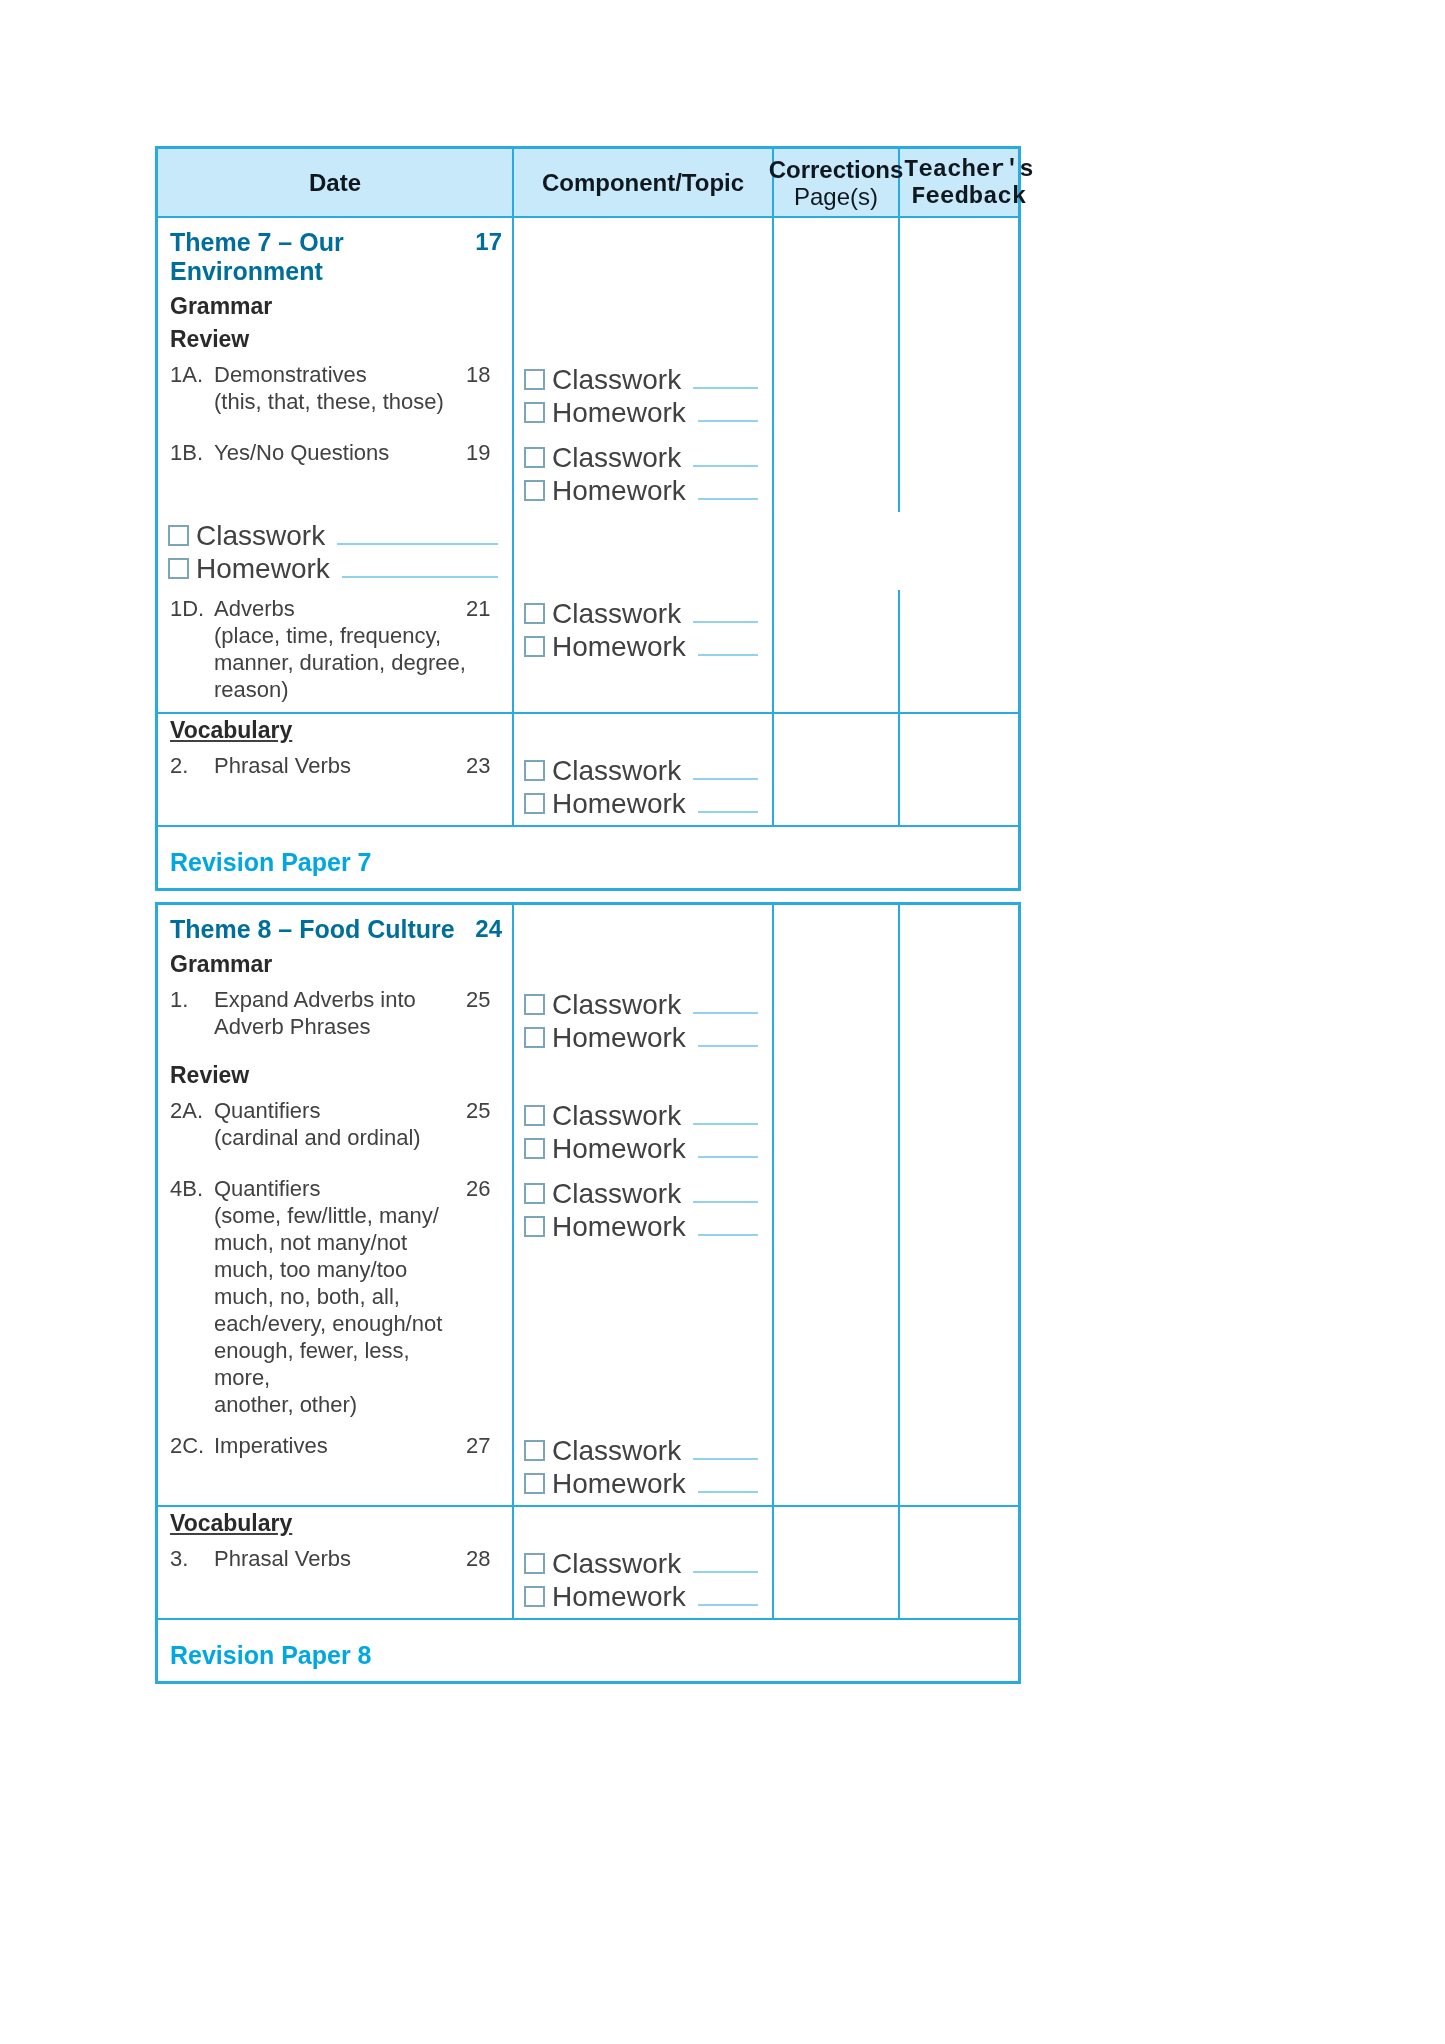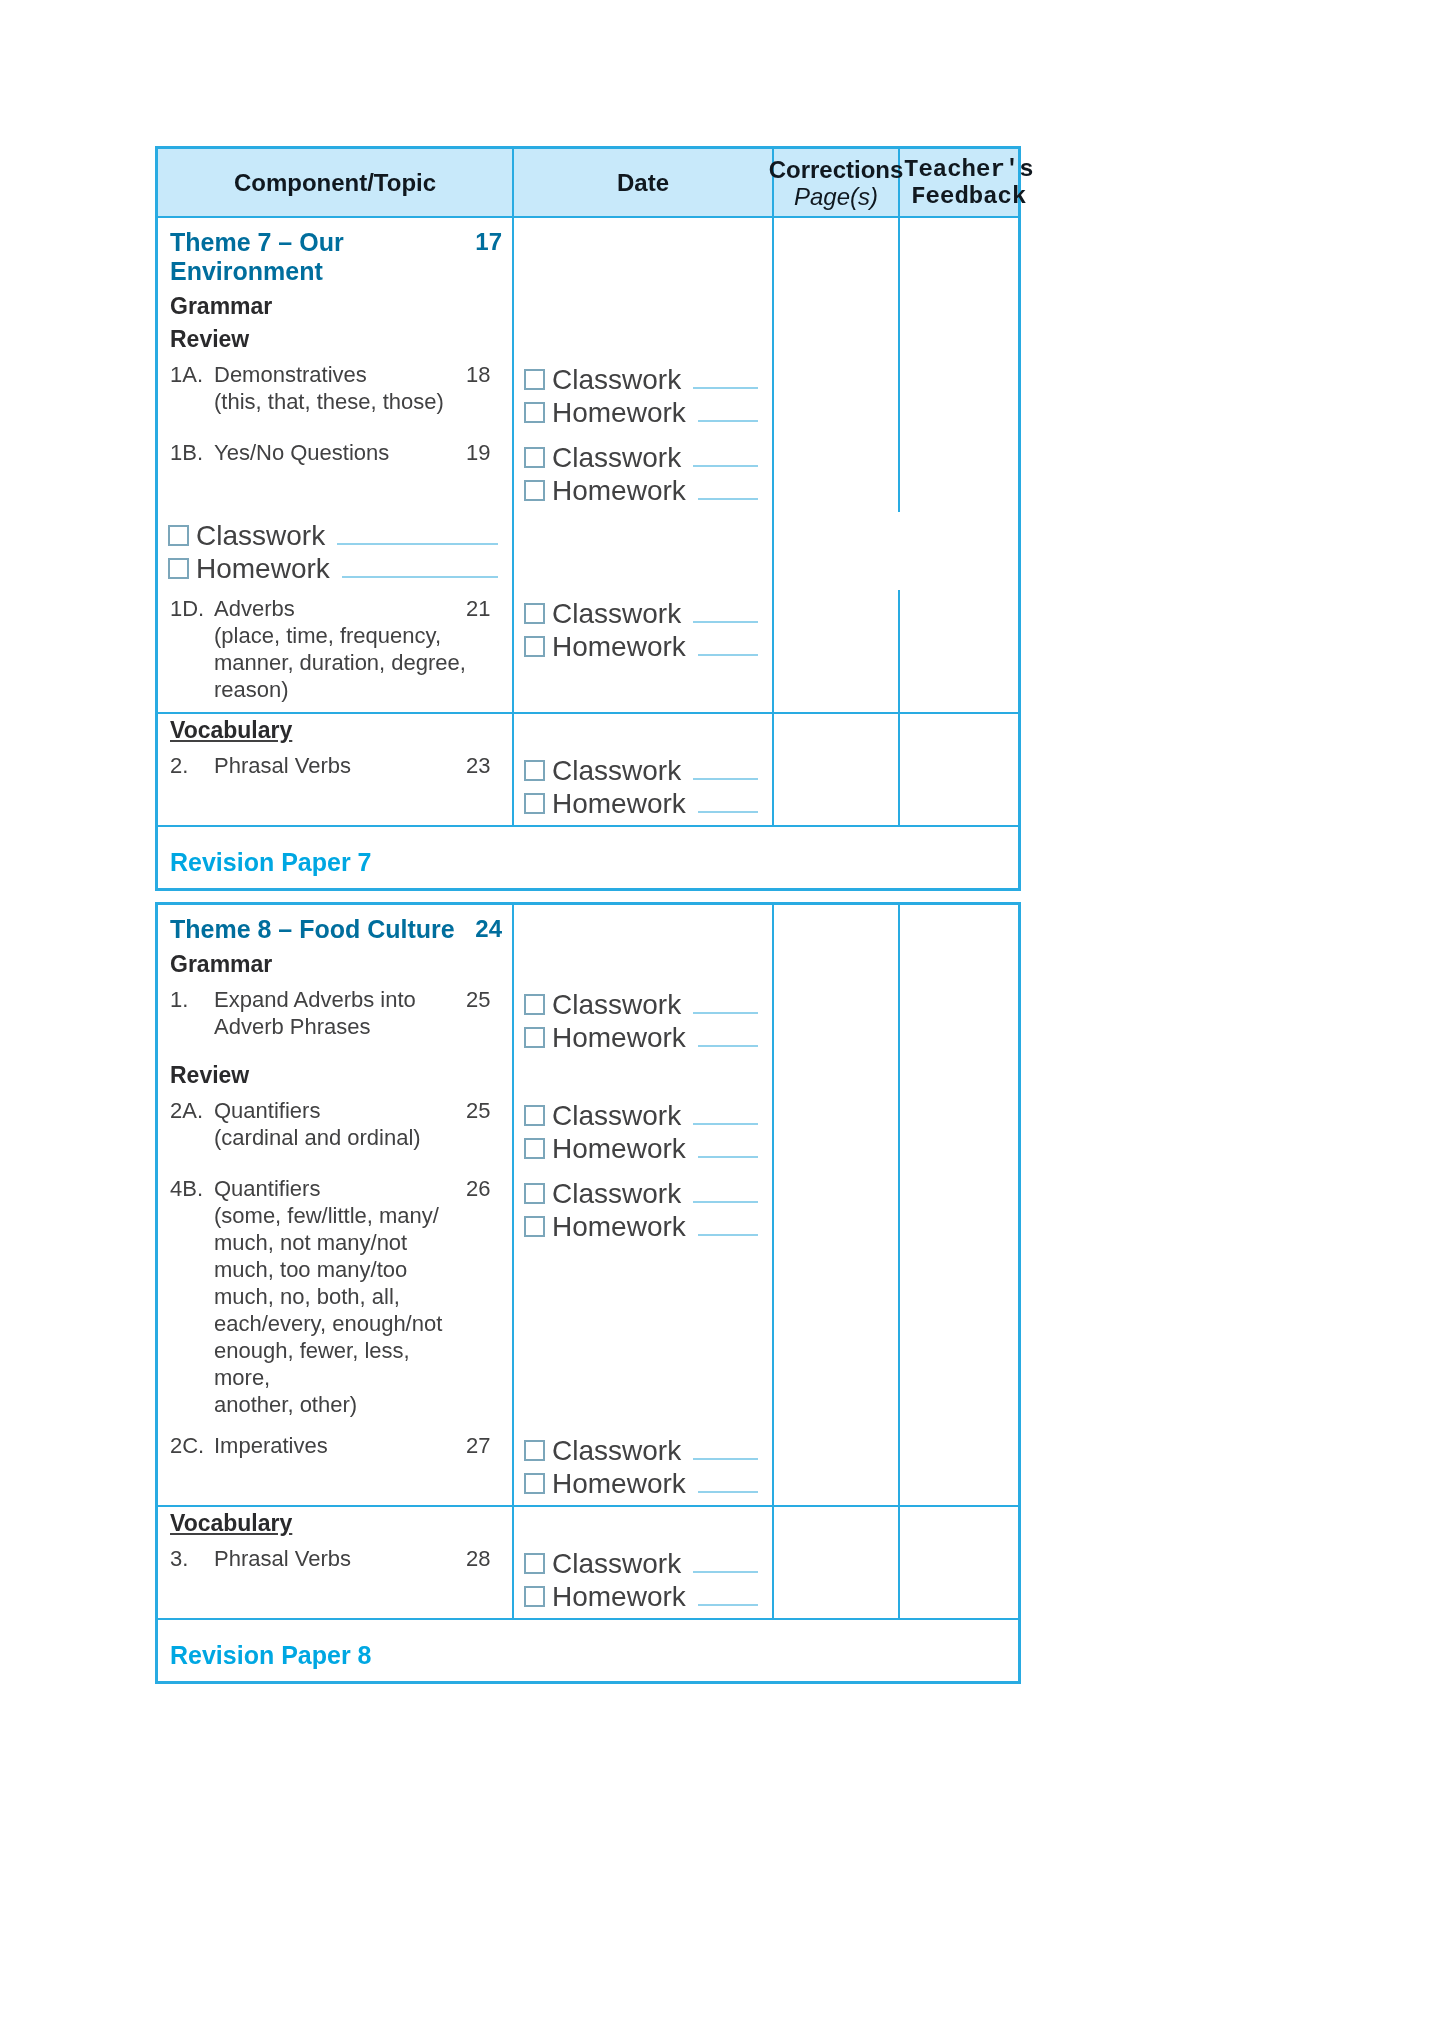--- a/index.html
+++ b/index.html
@@ -21,21 +21,21 @@
   .tbl{border:3px solid var(--accent);background:#fff;}
   .tbl + .tbl{margin-top:11px;}
   .grid{display:grid;grid-template-columns:356px 260px 126px 1fr;}
   .hdr-row{background:var(--header-bg);border-bottom:2px solid var(--accent);}
   .hdr-cell{
     display:flex;flex-direction:column;align-items:center;justify-content:center;
     min-height:55px;padding:6px 4px;border-right:2px solid var(--accent);
     font-weight:700;font-size:24px;line-height:27px;color:var(--header-text);text-align:center;
   }
   .hdr-cell:last-child{border-right:0;font-family:Liberation Mono, monospace;}
-  .ital{font-style:italic;font-weight:400;}
+  .ital{font-weight:400;}
   .cell{border-right:2px solid var(--accent);padding:0 8px 0 12px;}
   .cell:last-child{border-right:0;}
   .corr-cell,.fb-cell{padding:0;}
   .row.divider{border-top:2px solid var(--accent);text-decoration:underline;}
   .heading{display:flex;justify-content:space-between;align-items:flex-start;}
   .h-theme{font-size:25px;font-weight:700;color:var(--theme);padding:10px 0 4px;}
   .h-bold{font-size:23px;font-weight:700;color:#2a2a2c;padding:3px 0;}
   .page-num{font-size:22px;padding-right:2px;text-align:left;}
   .h-theme .page-num{color:var(--theme);font-weight:700;font-size:24px;}
   .item{display:flex;padding:5px 0 9px;}
@@ -51,24 +51,24 @@
   .revision-text{font-size:25px;font-weight:700;color:var(--revision);}
 </style>
 </head>
 <body>
 
 <div class="sheet">
 
   <div class="tbl">
     <div class="hdr-row grid">
       <div class="hdr-cell">
+        <span>Date</span>
+      </div>
+      <div class="hdr-cell">
         <span>Component/Topic</span>
-      </div>
-      <div class="hdr-cell">
-        <span>Date</span>
       </div>
       <div class="hdr-cell">
         <span>Corrections</span>
         <span class="ital">Page(s)</span>
       </div>
       <div class="hdr-cell">
         <span>Teacher's</span>
         <span>Feedback</span>
       </div>
     </div>

